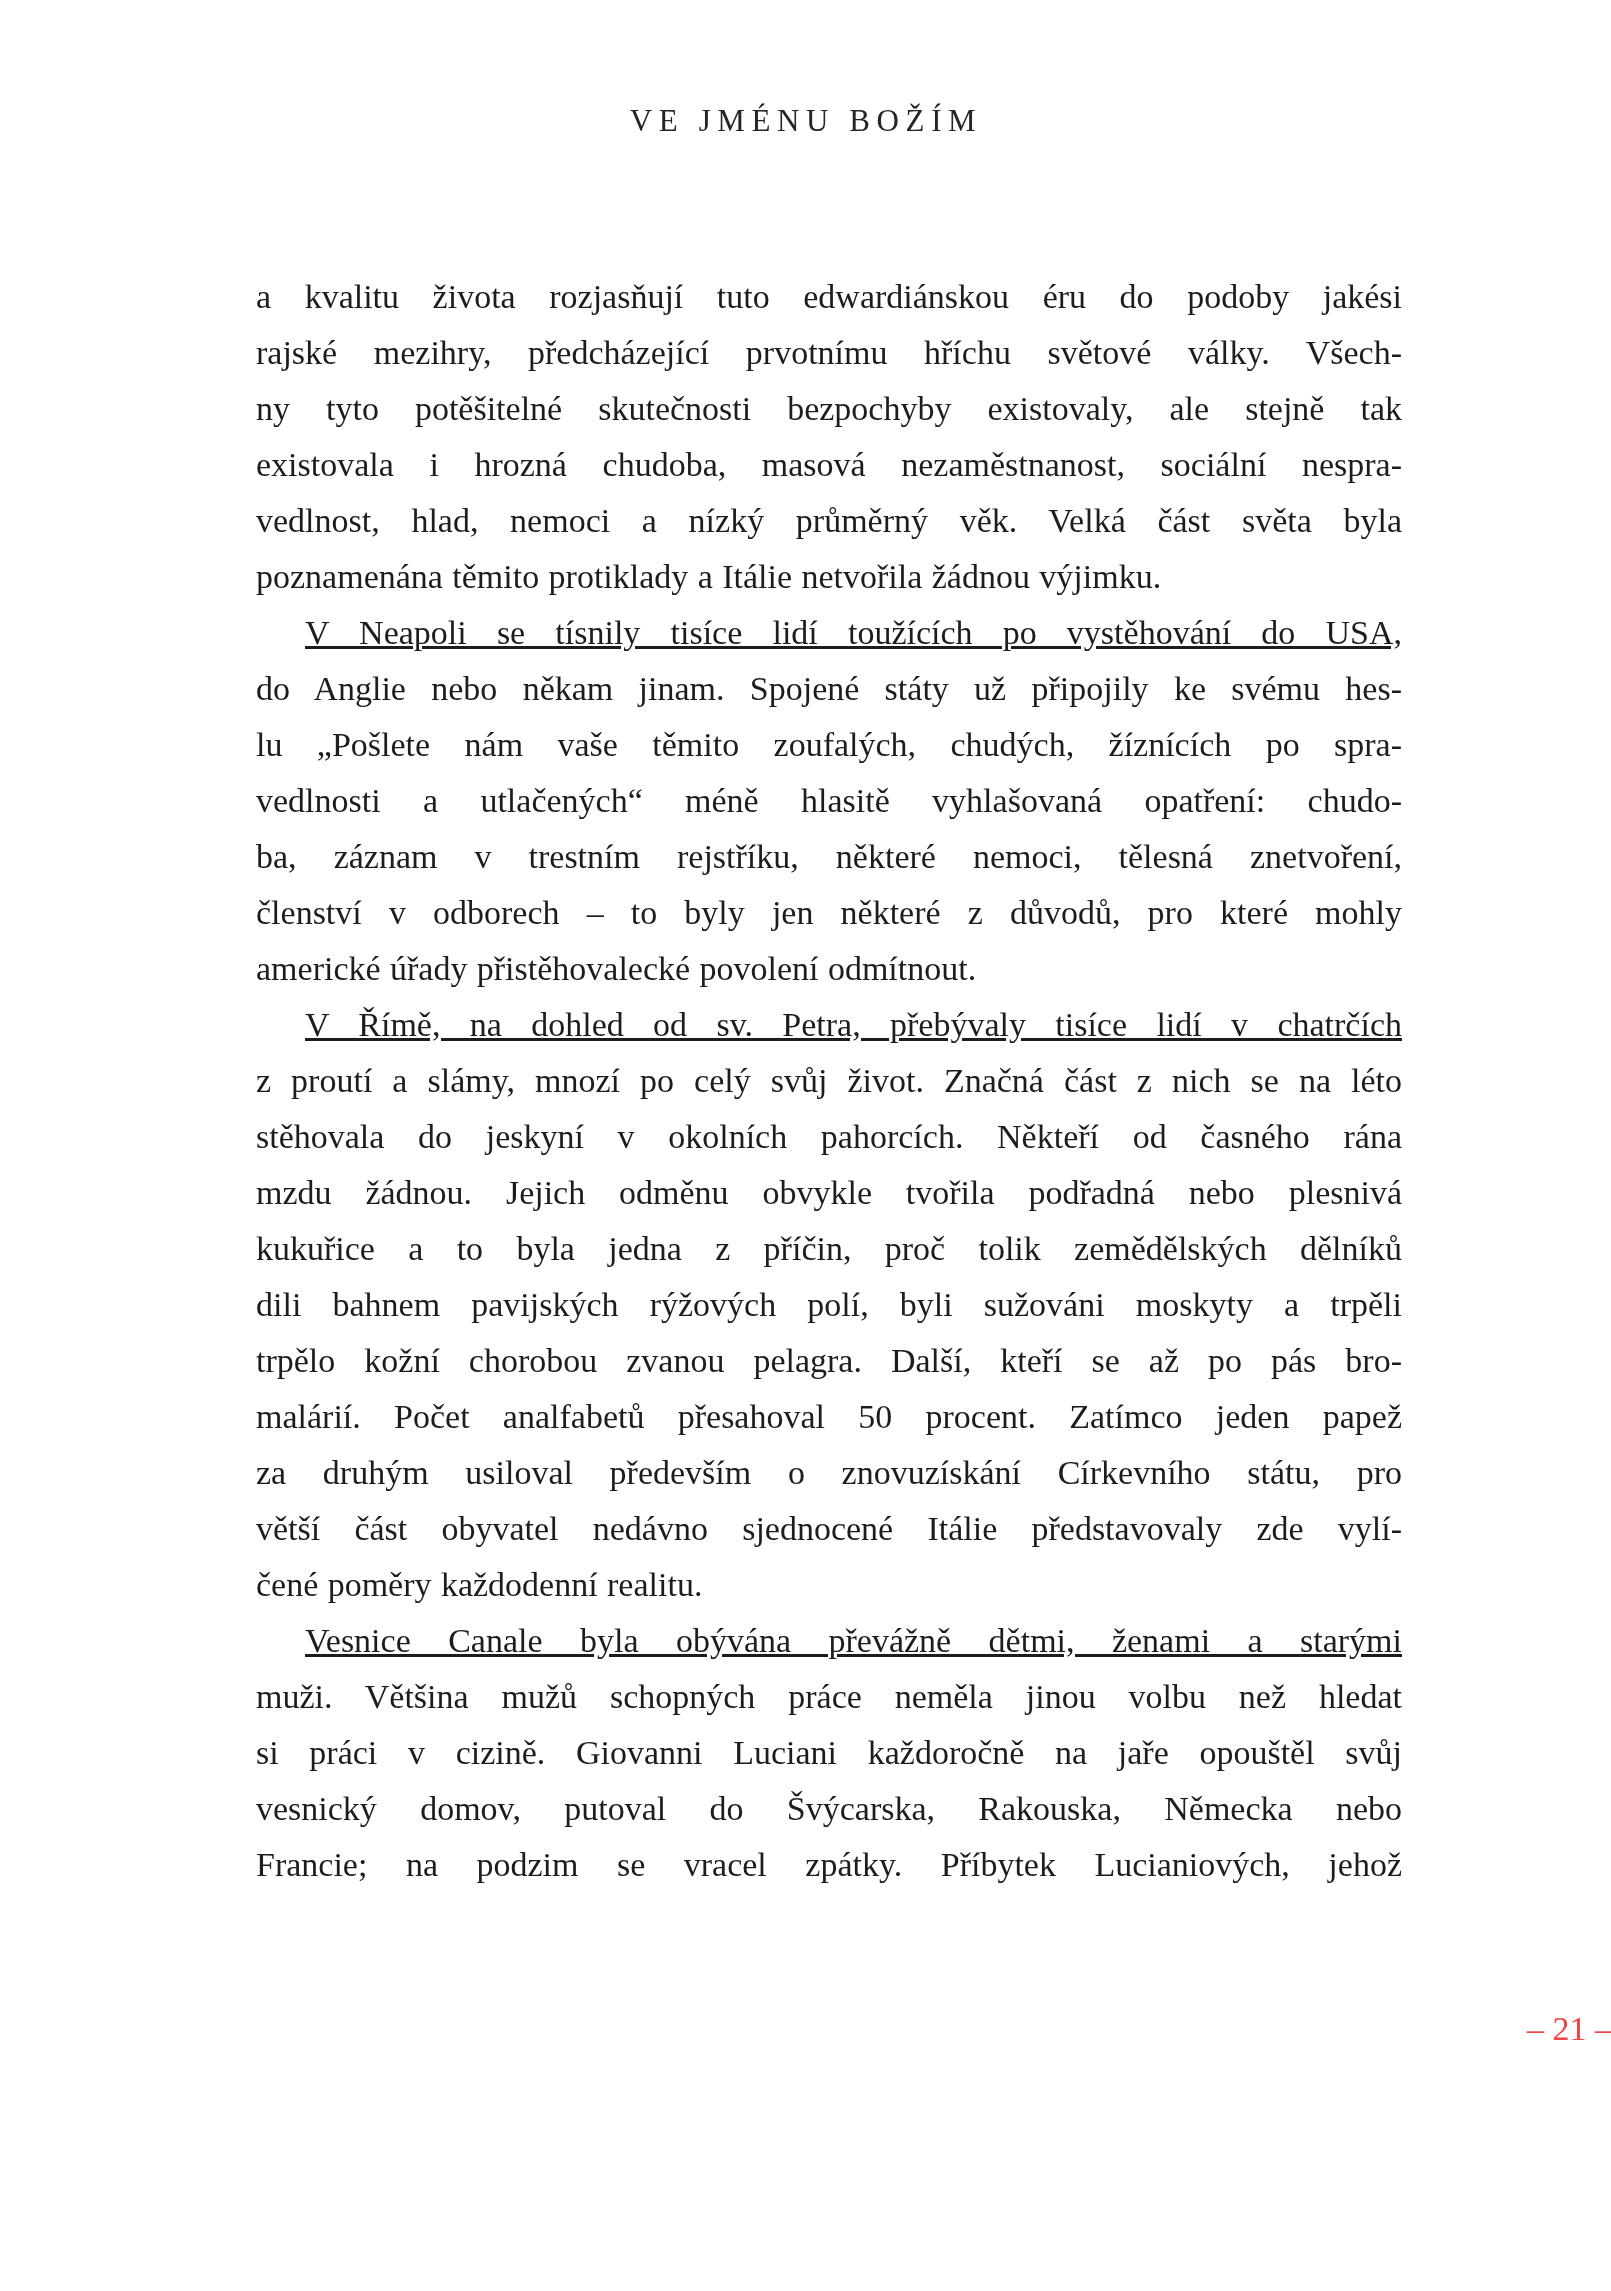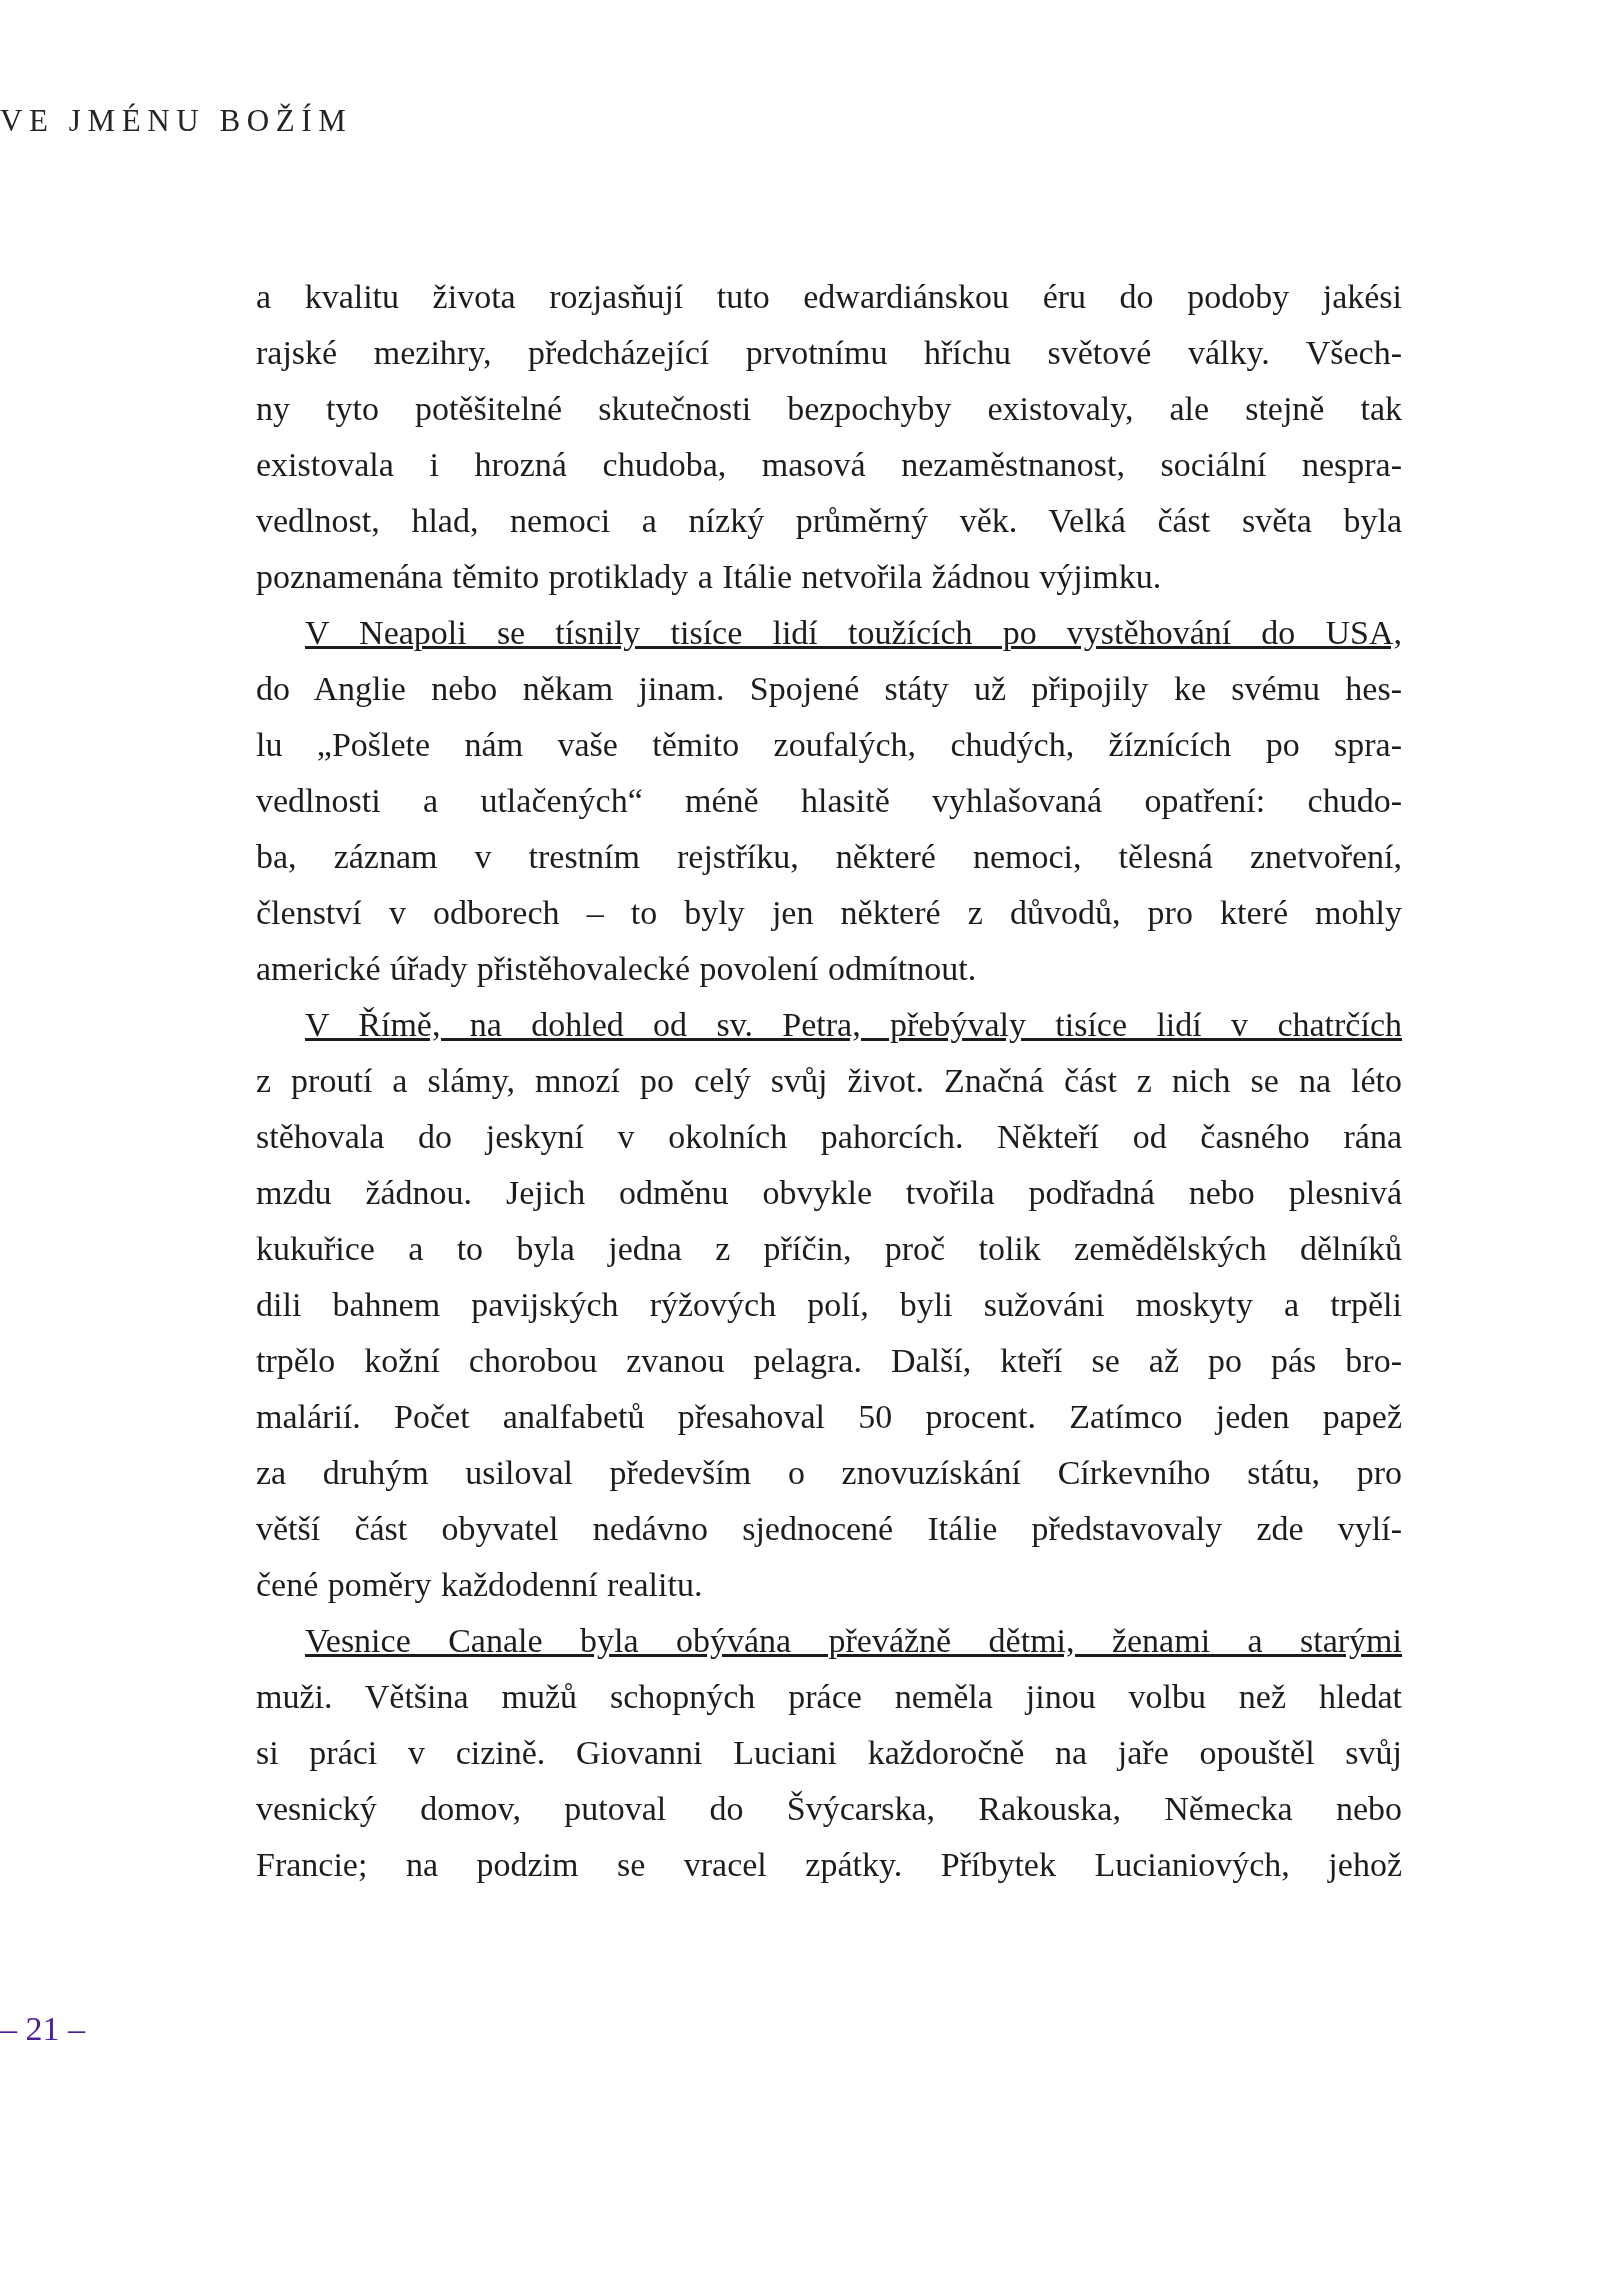--- a/index.html
+++ b/index.html
@@ -12,21 +12,21 @@
     width: 1612px;
     height: 2291px;
     margin: 0 auto;
     background: #ffffff;
     color: #1e1d1b;
     font-family: "Liberation Serif", "DejaVu Serif", serif;
     overflow: hidden;
   }
   .running-header {
     padding-top: 102px;
-    text-align: left;
+    text-align: center;
     font-size: 31px;
     line-height: 38px;
     letter-spacing: 6.6px;
     font-weight: 400;
     color: #262522;
   }
   .text-block {
     width: 1192px;
     margin: 129px auto 0 auto;
   }
@@ -45,24 +45,24 @@
   }
   .line.last {
     text-align-last: left;
   }
   .line.indent {
     padding-left: 49px;
     text-decoration: underline;
   }
   .page-number {
     margin-top: 115px;
-    text-align: left;
+    text-align: right;
     font-size: 34px;
     line-height: 42px;
-    color: #4c1d95;
+    color: #ef4444;
   }
 </style>
 </head>
 <body>
 
 <div class="page">
   <div class="running-header">VE JMÉNU BOŽÍM</div>
 
   <div class="text-block">
       <div class="paragraph">

